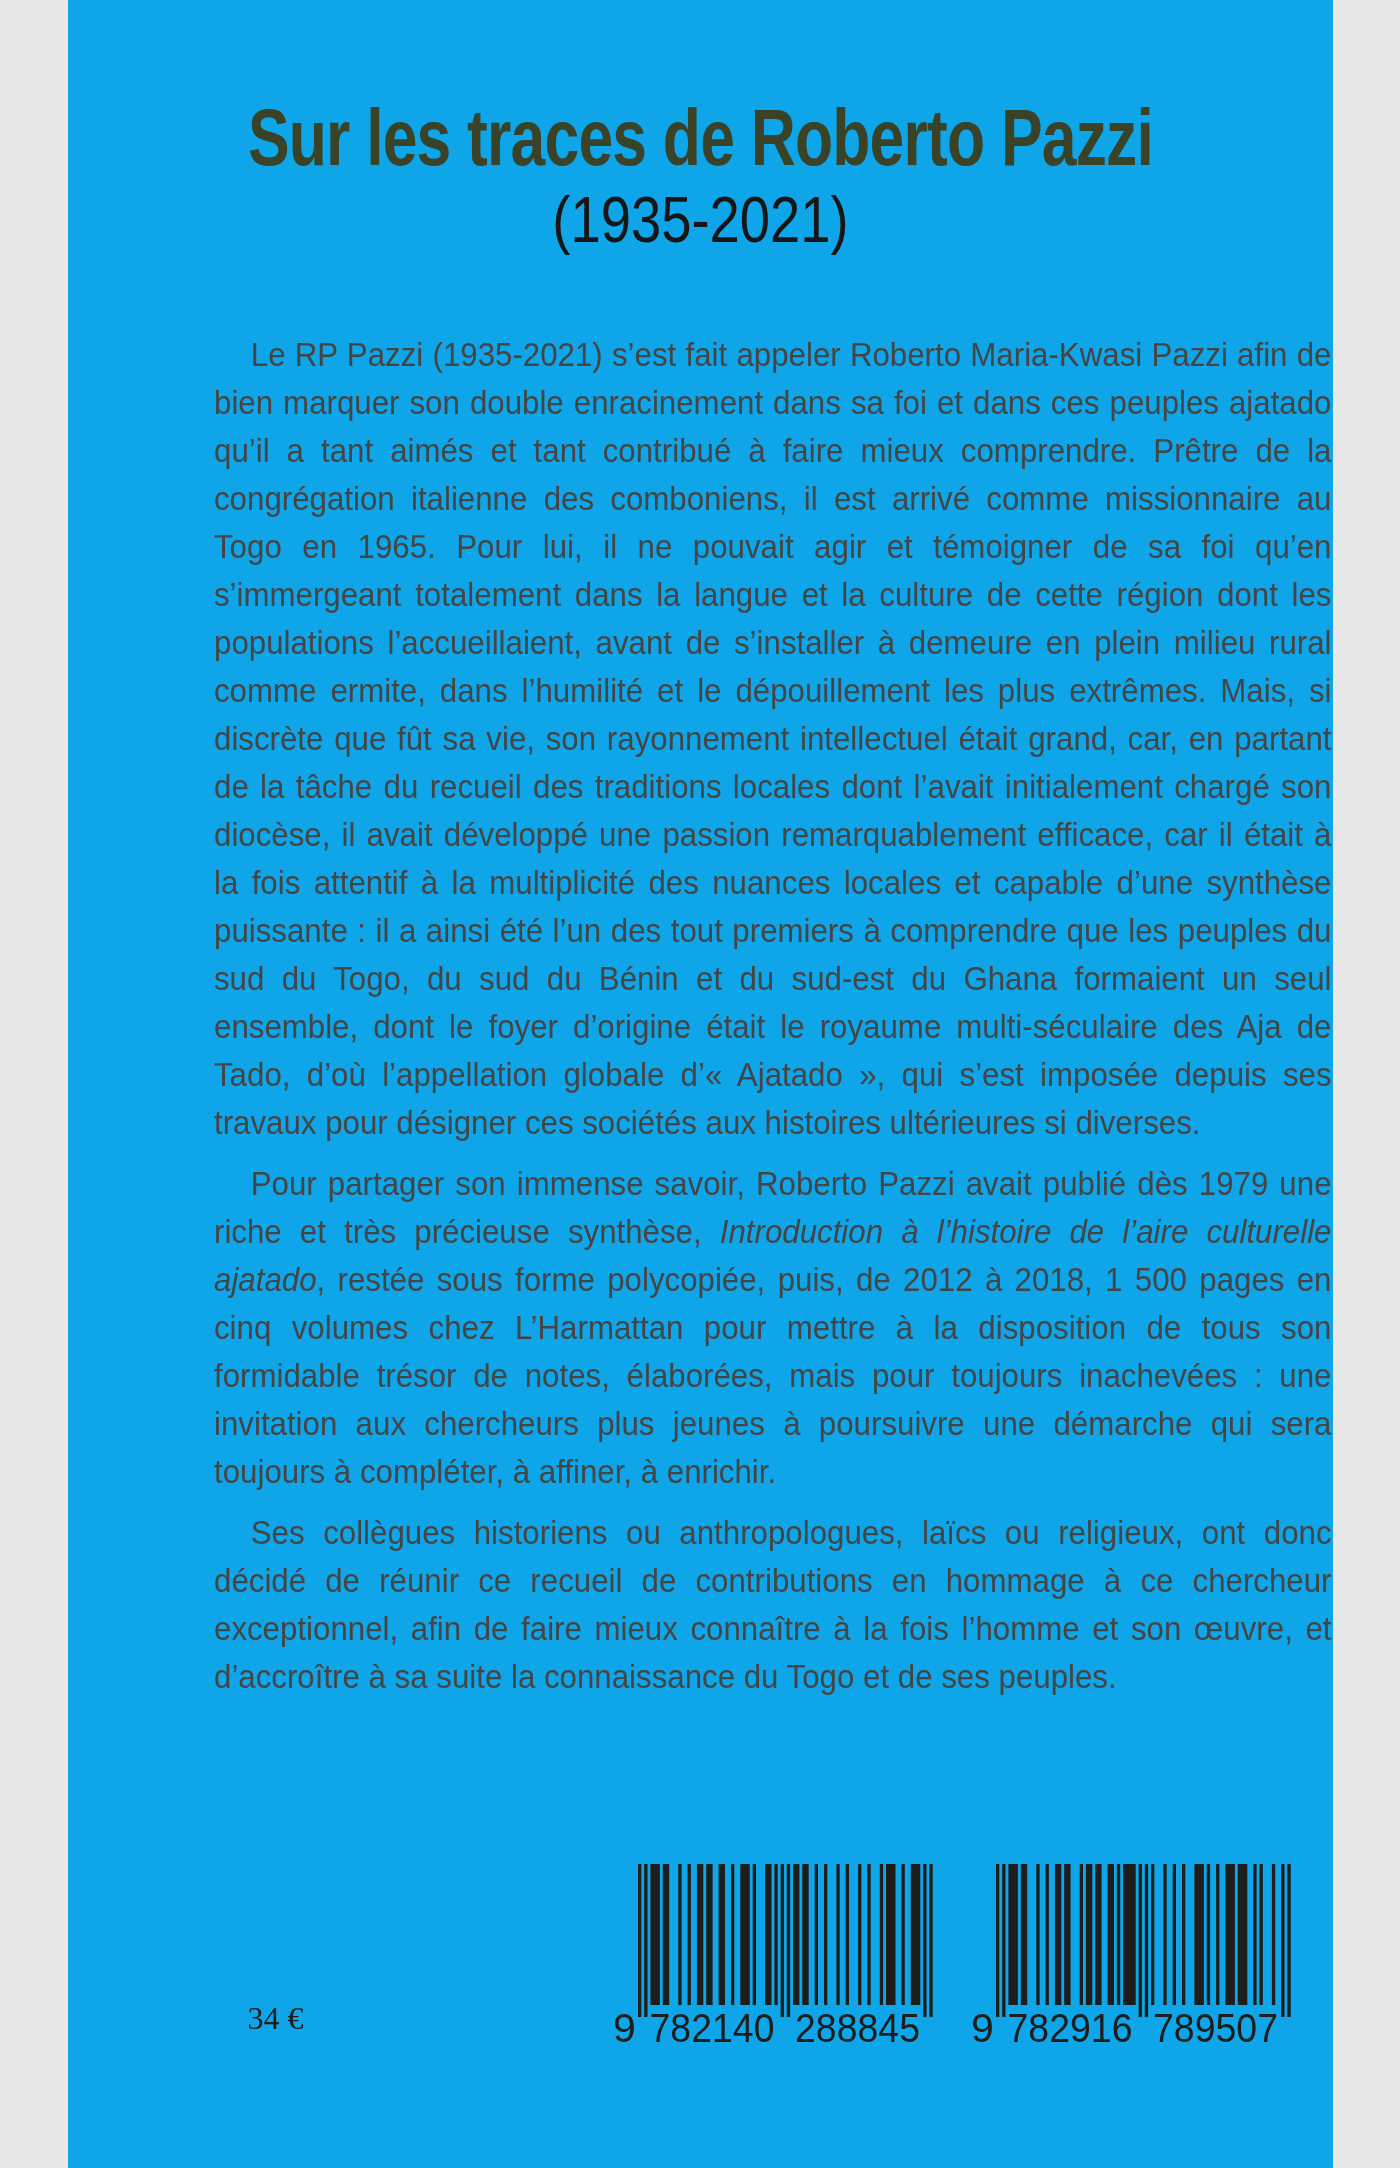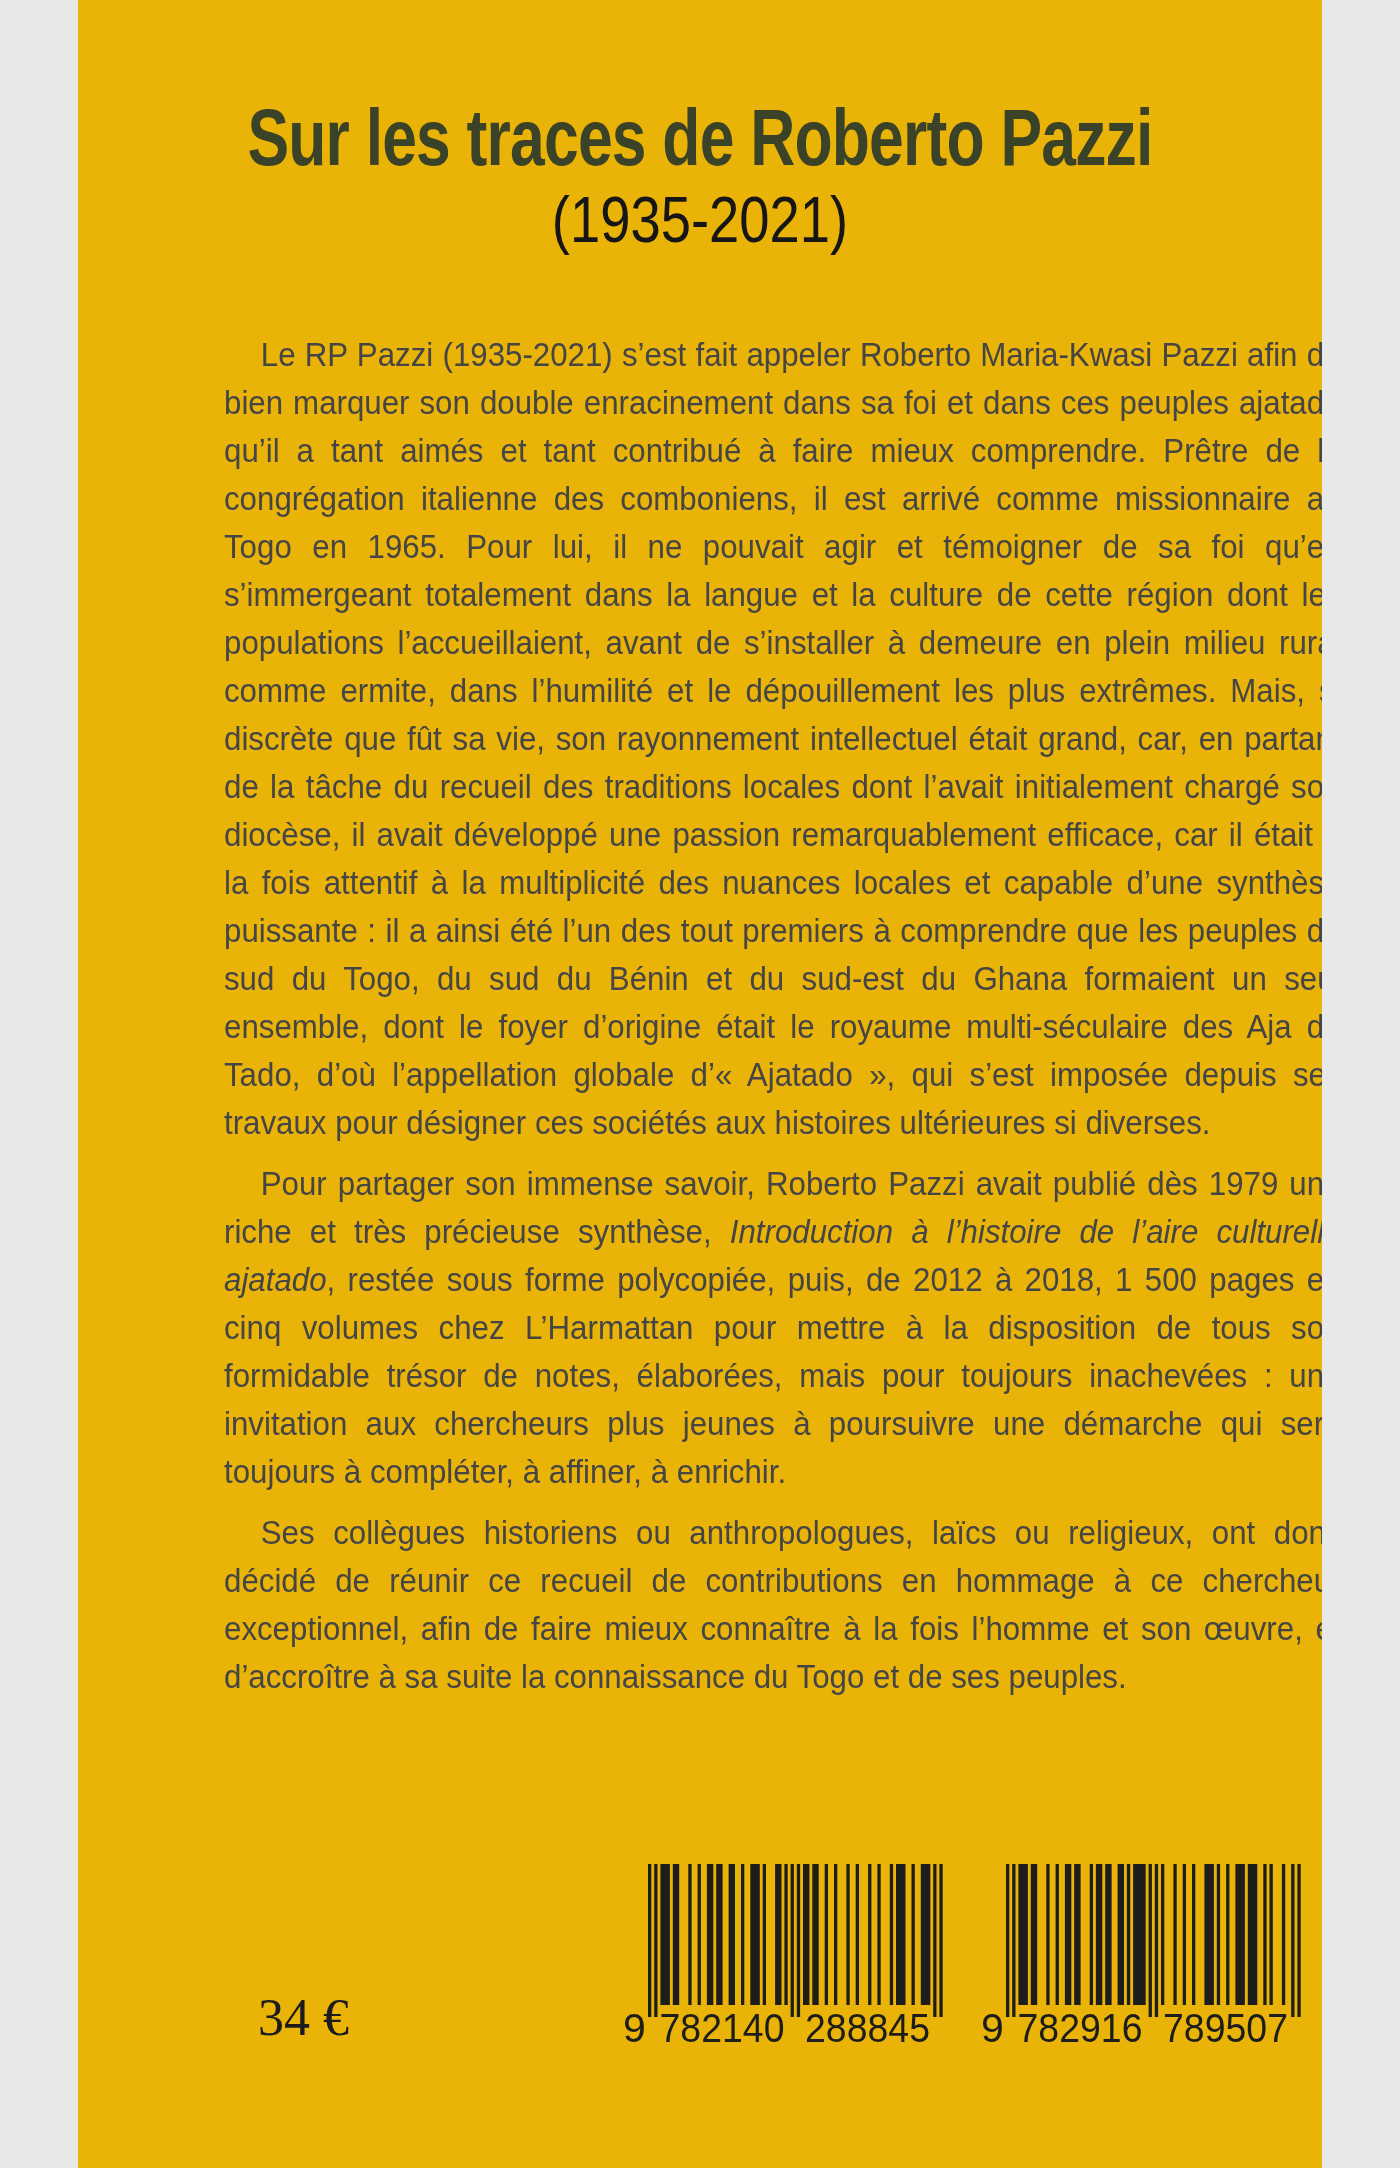--- a/index.html
+++ b/index.html
@@ -1,22 +1,23 @@
 <!DOCTYPE html>
 <html><head>
 <meta charset="utf-8">
 <style>
   html,body{margin:0;padding:0;background:#e8e8e8;}
   .page{
     position:relative;
     width:1244px;height:2168px;
-    background:#eab308;
+    background:#0ea5e9;
     margin:0 auto;
     overflow:hidden;
     font-family:"Liberation Sans", sans-serif;
+    padding-left:21px;
   }
   .title{
     position:absolute;
     left:0;right:0;top:92px;
     margin:0;
     text-align:center;
     white-space:nowrap;
     font-size:80px;
     line-height:92px;
     font-weight:bold;
@@ -60,21 +61,21 @@
     font-family:"Liberation Serif", serif;
     font-size:31px;
     line-height:34px;
     color:#1c1c1c;
     white-space:nowrap;
   }
   .price{
     position:absolute;
     left:180px;top:1992px;
     font-family:"Liberation Serif", serif;
-    font-size:52px;
+    font-size:32px;
     line-height:52px;
     color:#1c1c1c;
   }
   .barcode{position:absolute;top:1864px;width:330px;height:182px;}
   .barcode.bc-left{left:545px;}
   .barcode.bc-right{left:903px;}
   .barcode rect{fill:#1d1d1b;}
   .barcode text{
     font-family:"Liberation Sans", sans-serif;
     font-size:41px;

